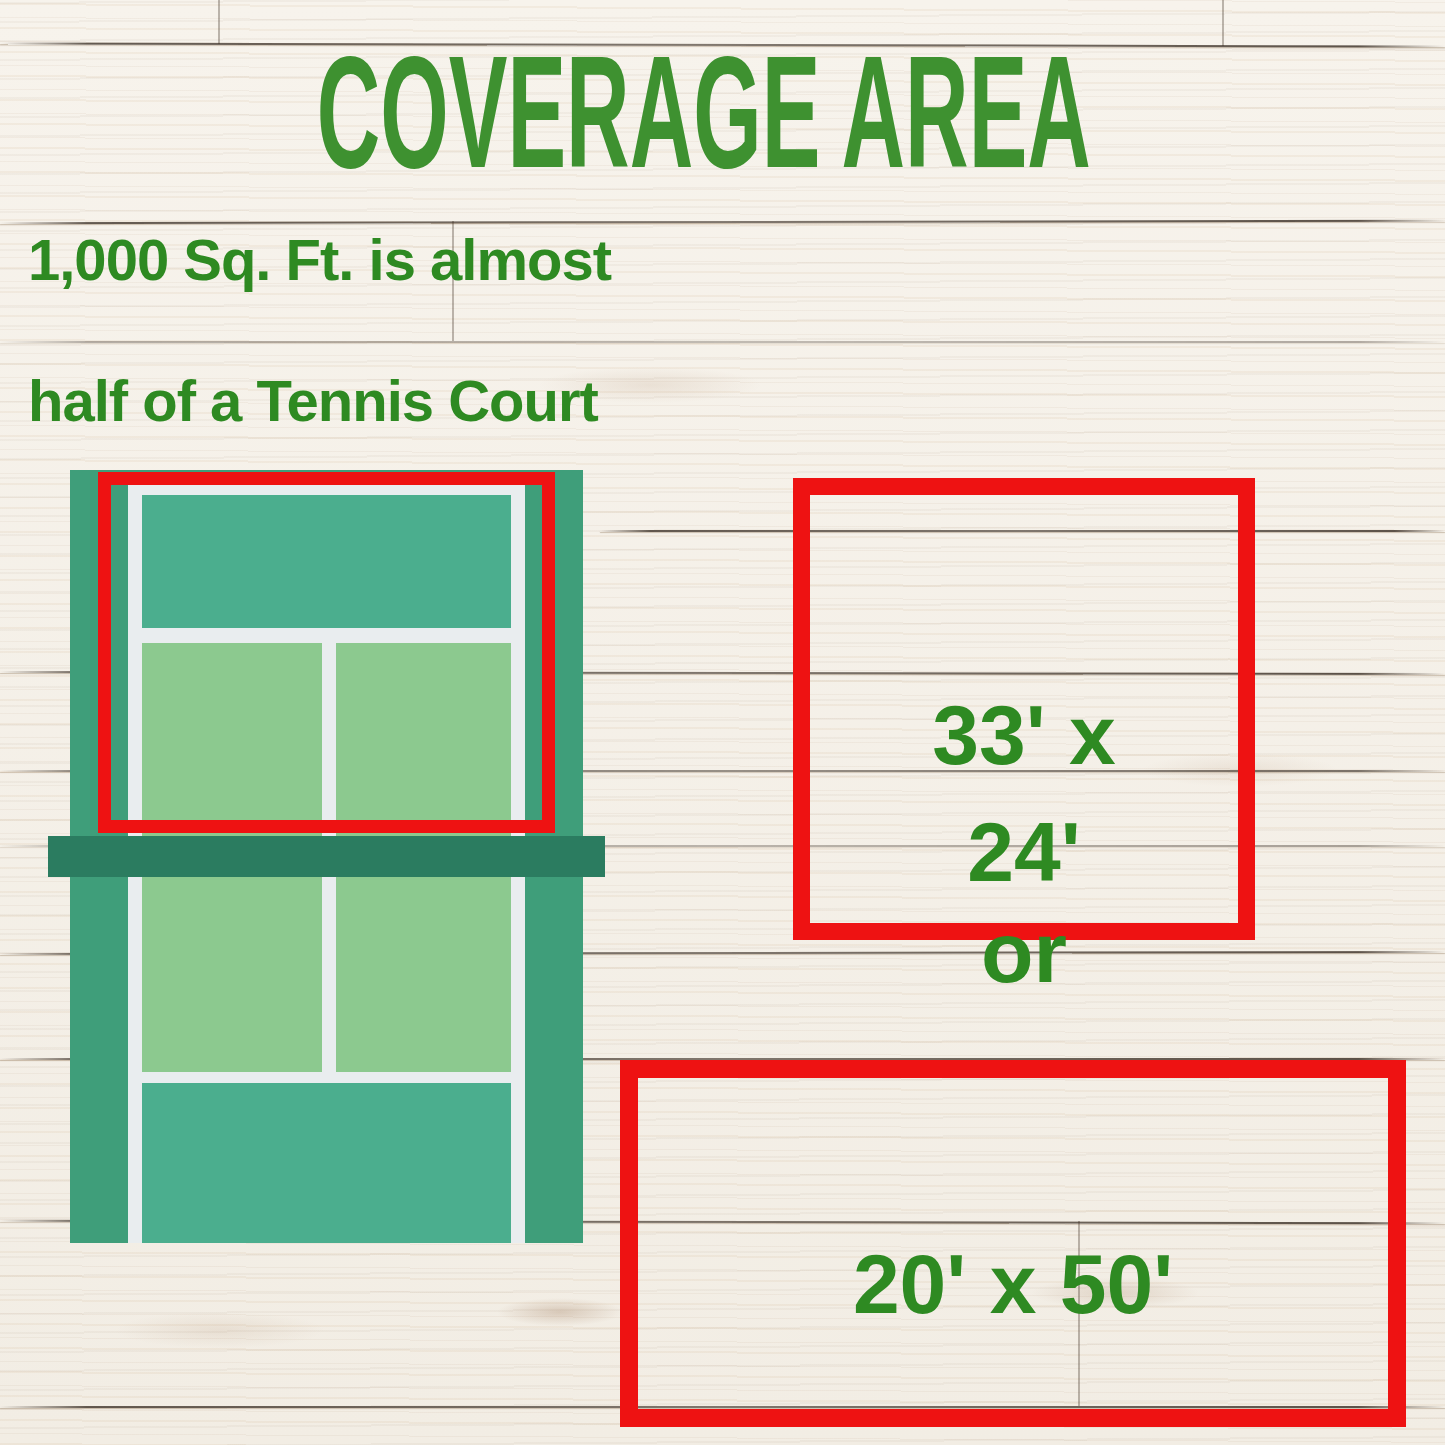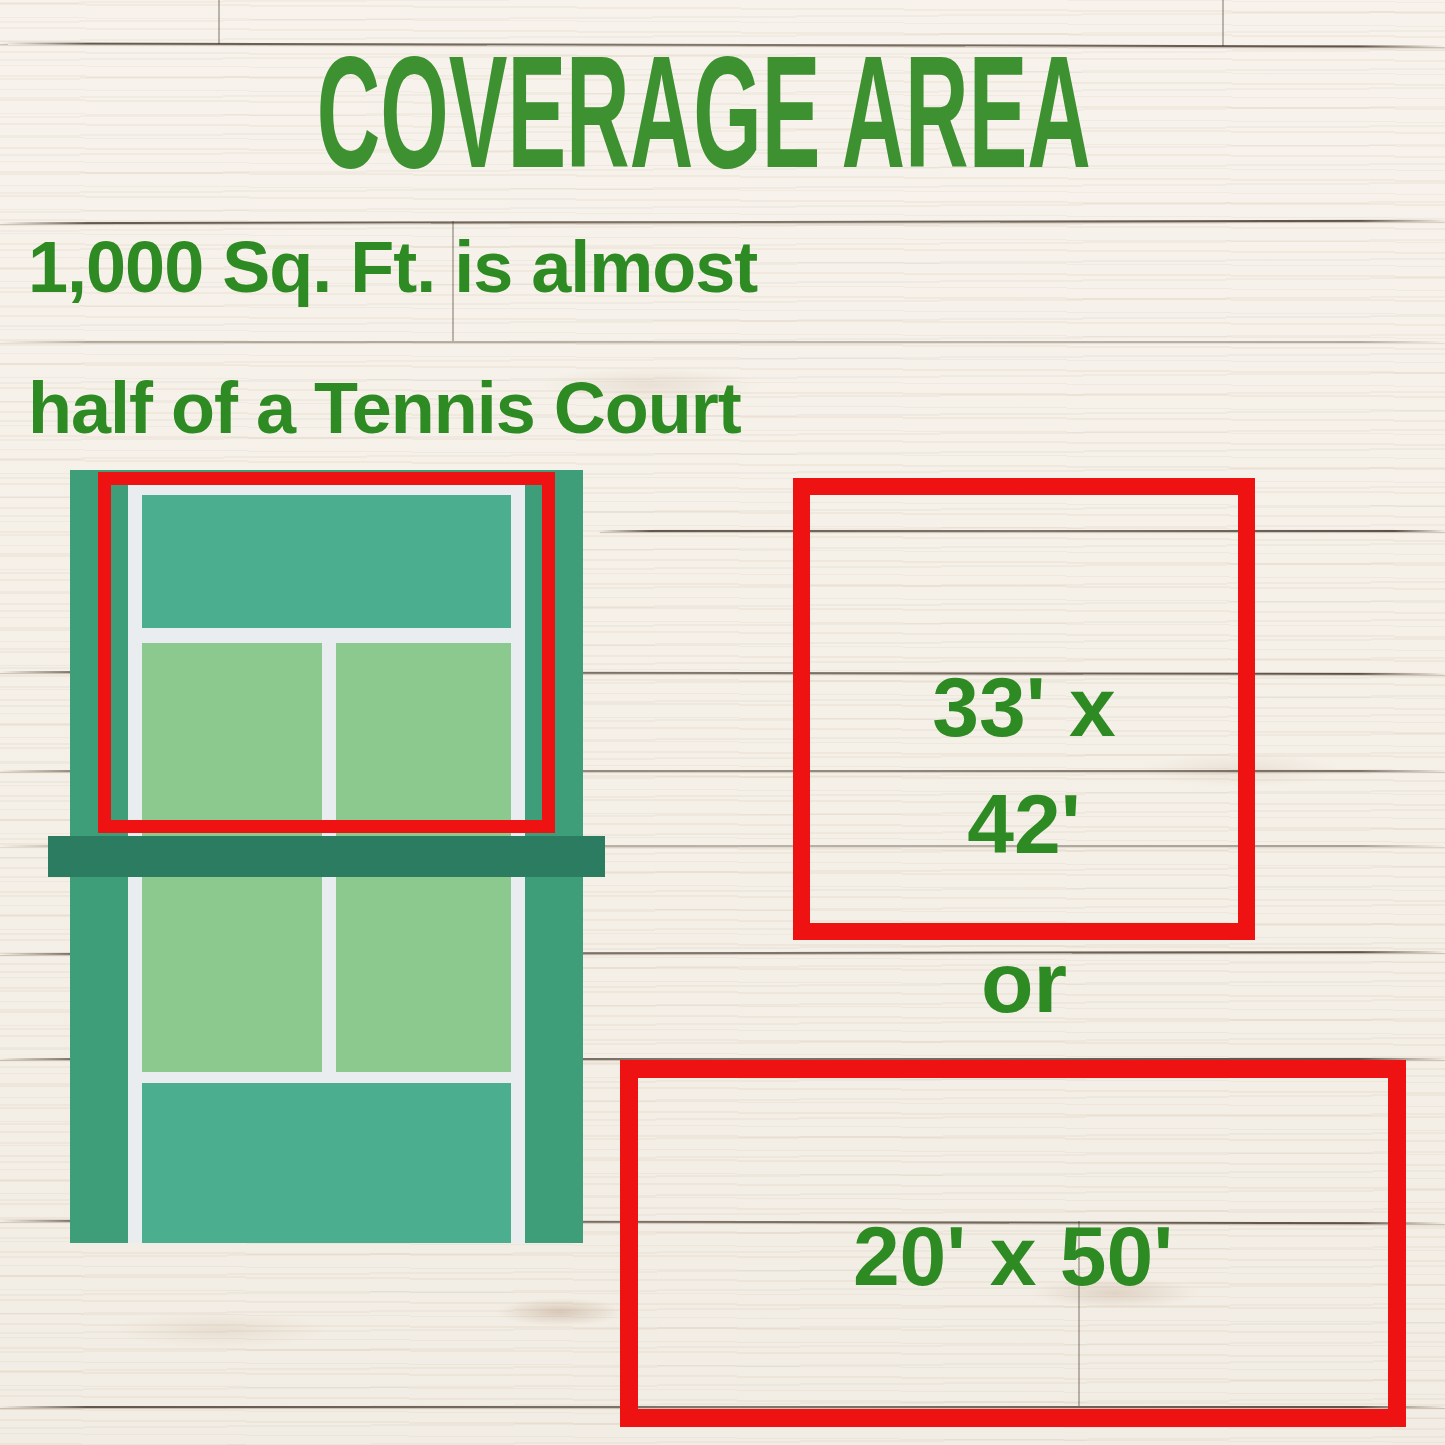--- a/index.html
+++ b/index.html
@@ -68,21 +68,21 @@
   
   .title { position:absolute; left:0; right:0; top:32px; text-align:left; }
   .title-inner {
     display:inline-block; font-size:160px; font-weight:bold; line-height:1;
     color: var(--title_green);
     transform: scaleX(.55); transform-origin:50% 0;
     white-space:nowrap;
   }
   .subtitle {
     position:absolute; left:28px; white-space:nowrap;
-    font-size:72px; font-weight:bold; line-height:1; letter-spacing:-1px;
+    font-size:58px; font-weight:bold; line-height:1; letter-spacing:-1px;
     color: var(--text_green);
   }
   .sub1 { top:231px; }
   .sub2 { top:372px; }
 
   
   .court {
     position:absolute; left:70px; top:470px; width:513px; height:773px;
     background: var(--court_green);
   }
@@ -115,27 +115,27 @@
     position:absolute; left:793px; top:478px; width:462px; height:462px;
     border:17px solid var(--accent_red);
   }
   .red-rect {
     position:absolute; left:620px; top:1060px; width:786px; height:367px;
     border:18px solid var(--accent_red);
   }
   .dim {
     position:absolute; left:0; right:0; text-align:center;
     font-size:84px; font-weight:bold; line-height:1;
-    color: var(--text_green); white-space:nowrap;
+    color: var(--text_green); white-space:nowrap;margin-top:28px;
   }
   .sq-l1 { top:170px; }
   .sq-l2 { top:287px; }
   .rect-l1 { top:136px; }
   .or-label {
-    position:absolute; left:793px; width:462px; top:939px; text-align:center;
+    position:absolute; left:793px; width:462px; top:909px; text-align:center;
     font-size:86px; font-weight:bold; line-height:1;
     color: var(--text_green);
   }
 </style>
 </head>
 <body>
 
 <div class="canvas">
 
   <div>
@@ -174,21 +174,21 @@
     <div class="abs backcourt-bot"></div>
     <div class="abs center-line-upper"></div>
     <div class="abs center-line-lower"></div>
   </div>
   <div class="net"></div>
 
   <div class="court-highlight"></div>
 
   <div class="red-square">
     <div class="dim sq-l1">33' x</div>
-    <div class="dim sq-l2">42'</div>
+    <div class="dim sq-l2">24'</div>
   </div>
 
   <div class="or-label">or</div>
 
   <div class="red-rect">
     <div class="dim rect-l1">20' x 50'</div>
   </div>
 
 </div>
 

